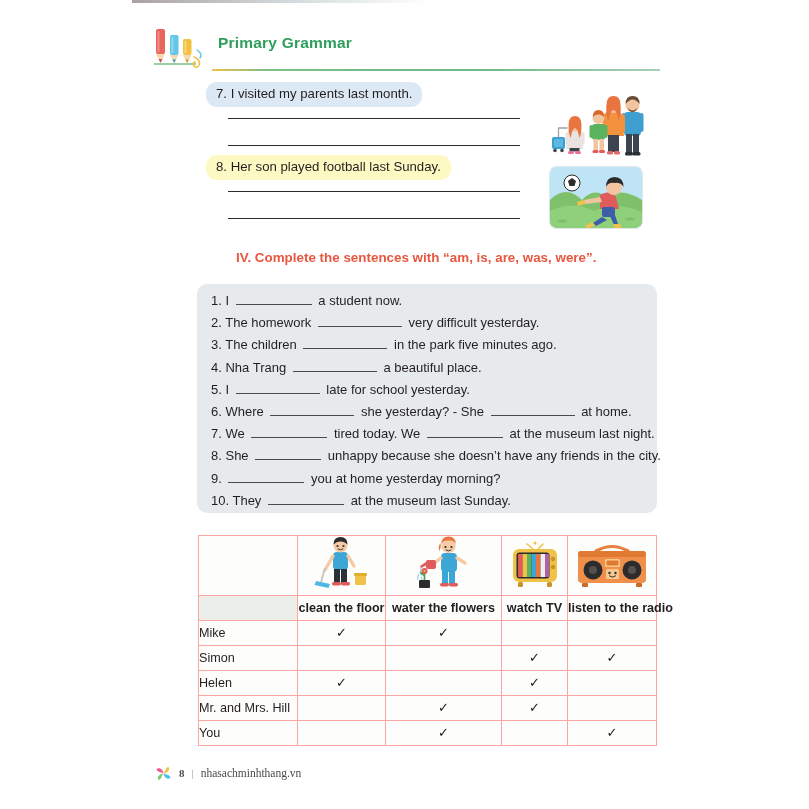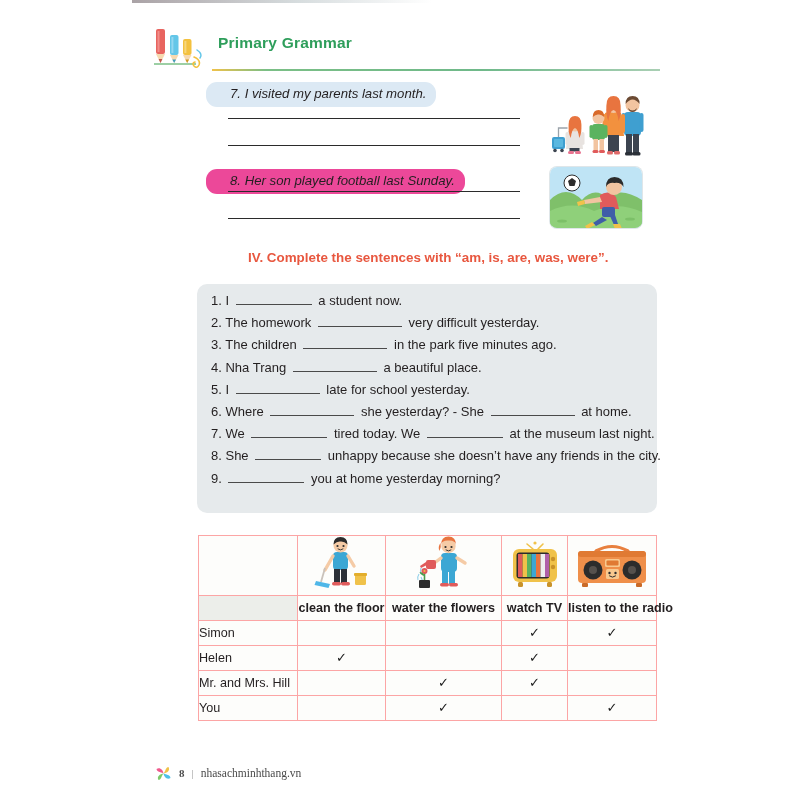--- a/index.html
+++ b/index.html
@@ -62,27 +62,26 @@
     width: 448px;
     height: 1.6px;
     background: linear-gradient(90deg, #f0c24a 0%, #7bbf86 12%, #6fb98a 60%, #a9cfb4 100%);
   }
 
   
   .q-item {
     position: absolute;
     font-size: 13.2px;
     line-height: 20px;
-    padding: 2px 10px 3px 24px;
+    padding: 2px 10px 3px 10px;
     border-radius: 11px;
     white-space: nowrap;
-    font-style: italic;
   }
   .q7 { left: 206px; top: 82px; background: #dce9f4; }
-  .q8 { left: 206px; top: 169px; background: #ec4899; }
+  .q8 { left: 206px; top: 155px; background: #fef9c3; }
 
   .write-line {
     position: absolute;
     left: 228px;
     width: 292px;
     height: 0;
     border-top: 1.2px solid #2b2b2b;
   }
 
   
@@ -105,21 +104,21 @@
   }
 
   
   .sec-heading {
     position: absolute;
     font-size: 13.4px;
     font-weight: bold;
     color: #e8573f;
     white-space: nowrap;
   }
-  #sec4-heading { left: 208px; top: 250px; padding-left: 40px; }
+  #sec4-heading { left: 196px; top: 250px; padding-left: 40px; }
   #sec5-heading { left: 196px; top: 513px; }
 
   
   .gray-panel {
     position: absolute;
     left: 197px;
     top: 272px;
     width: 460px;
     height: 229px;
     background: #e6eaec;
@@ -401,20 +400,26 @@
       <div class="gp-row">
         <span>8.</span>
         <span>She</span>
         <span class="blank b-sm"></span>
         <span>unhappy because she doesn’t have any friends in the city.</span>
       </div>
       <div class="gp-row">
         <span>9.</span>
         <span class="blank b-md"></span>
         <span>you at home yesterday morning?</span>
+      </div>
+      <div class="gp-row">
+        <span>10.</span>
+        <span>They</span>
+        <span class="blank b-md"></span>
+        <span>at the museum last Sunday.</span>
       </div>
     </div>
   </div>
 
 
   <table class="tbl">
     <colgroup>
       <col class="col-name">
         <col class="col-act1">
         <col class="col-act2">
@@ -520,20 +525,27 @@
       </tr>
       <tr>
         <td class="lbl-cell empty"></td>
         <td class="lbl-cell">clean the floor</td>
         <td class="lbl-cell">water the flowers</td>
         <td class="lbl-cell">watch TV</td>
         <td class="lbl-cell">listen to the radio</td>
       </tr>
 
       <tr>
+        <td class="name-cell">Mike</td>
+        <td class="mark-cell"><span class="tick">✓</span></td>
+        <td class="mark-cell"><span class="tick">✓</span></td>
+        <td class="mark-cell"><span class="tick"></span></td>
+        <td class="mark-cell"><span class="tick"></span></td>
+      </tr>
+      <tr>
         <td class="name-cell">Simon</td>
         <td class="mark-cell"><span class="tick"></span></td>
         <td class="mark-cell"><span class="tick"></span></td>
         <td class="mark-cell"><span class="tick">✓</span></td>
         <td class="mark-cell"><span class="tick">✓</span></td>
       </tr>
       <tr>
         <td class="name-cell">Helen</td>
         <td class="mark-cell"><span class="tick">✓</span></td>
         <td class="mark-cell"><span class="tick"></span></td>

